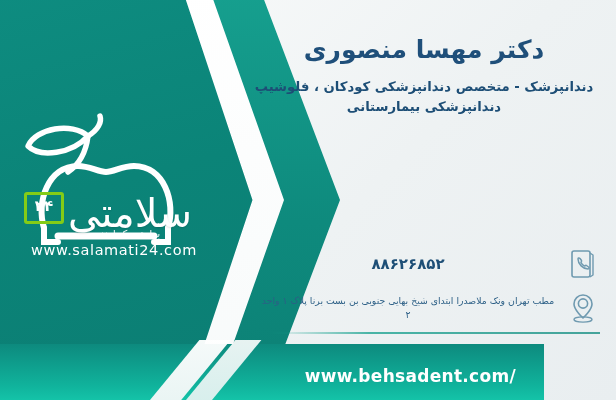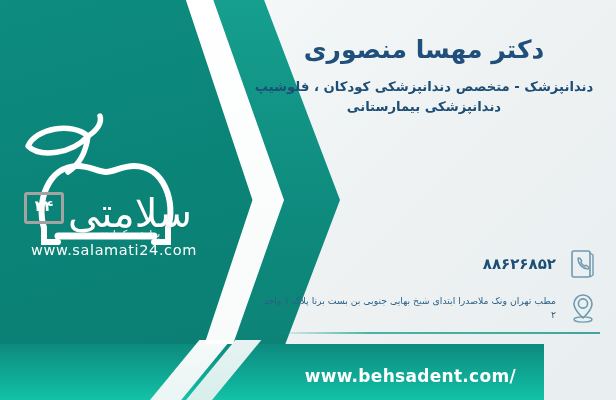--- a/index.html
+++ b/index.html
@@ -156,21 +156,21 @@
     gap:10px;
     margin-bottom:8px;
   }
   .row-icon{
     flex:0 0 auto;
     width:34px;height:36px;
     display:flex;align-items:center;justify-content:center;
   }
   .row-text{
     flex:1 1 auto;
-    text-align:right;
+    text-align:center;
     color:#1d4e76;
   }
   .phone-text{
     font-size:15px;
     font-weight:bold;
     letter-spacing:1.2px;
   }
   .addr-text{
     font-size:9.3px;
     line-height:1.55;
@@ -203,21 +203,21 @@
       <path d="M74 26 C84 20, 88 12, 86 6" fill="none" stroke="#ffffff" stroke-width="5.5" stroke-linecap="round"></path>
       <path d="M74 26 C72 42, 66 54, 54 62" fill="none" stroke="#ffffff" stroke-width="5.5" stroke-linecap="round"></path>
 
       <path d="M30 118 C22 92, 34 56, 64 56 C76 56, 84 62, 92 62 C100 62, 108 56, 120 56 C150 56, 162 92, 154 118" fill="none" stroke="#ffffff" stroke-width="6" stroke-linecap="round"></path>
       <path d="M30 118 L30 132 L44 132" fill="none" stroke="#ffffff" stroke-width="6" stroke-linecap="round"></path>
       <path d="M154 118 L154 132 L140 132" fill="none" stroke="#ffffff" stroke-width="6" stroke-linecap="round"></path>
 
       <path d="M44 126 L140 126" fill="none" stroke="#ffffff" stroke-width="7" stroke-linecap="round"></path>
     </svg>
     <div style="position:absolute;left:36px;top:72px;width:160px;height:62px;color:#fff;font-size:40px;font-weight:normal;direction:rtl;text-align:center;line-height:62px;letter-spacing:-1px;text-shadow:0 1px 2px rgba(0,0,0,.12);">سلامتی</div>
-    <div style="position:absolute;left:10px;top:82px;width:34px;height:26px;border:3px solid #a3a3a3;border-radius:3px;color:#fff;font-size:15px;font-weight:bold;text-align:center;line-height:22px;direction:ltr;">۲۴</div>
+    <div style="position:absolute;left:10px;top:82px;width:34px;height:26px;border:3px solid #84cc16;border-radius:3px;color:#fff;font-size:15px;font-weight:bold;text-align:center;line-height:22px;direction:ltr;">۲۴</div>
   </div>
 
   <div class="logo-tagline">براحتی یک لبخند</div>
   <div class="logo-url">www.salamati24.com</div>
 
   <div class="content">
     <h1 class="doc-name">دکتر مهسا منصوری</h1>
     <p class="specialty">دندانپزشک - متخصص دندانپزشکی کودکان ، فلوشیپ دندانپزشکی بیمارستانی</p>
   </div>
 

